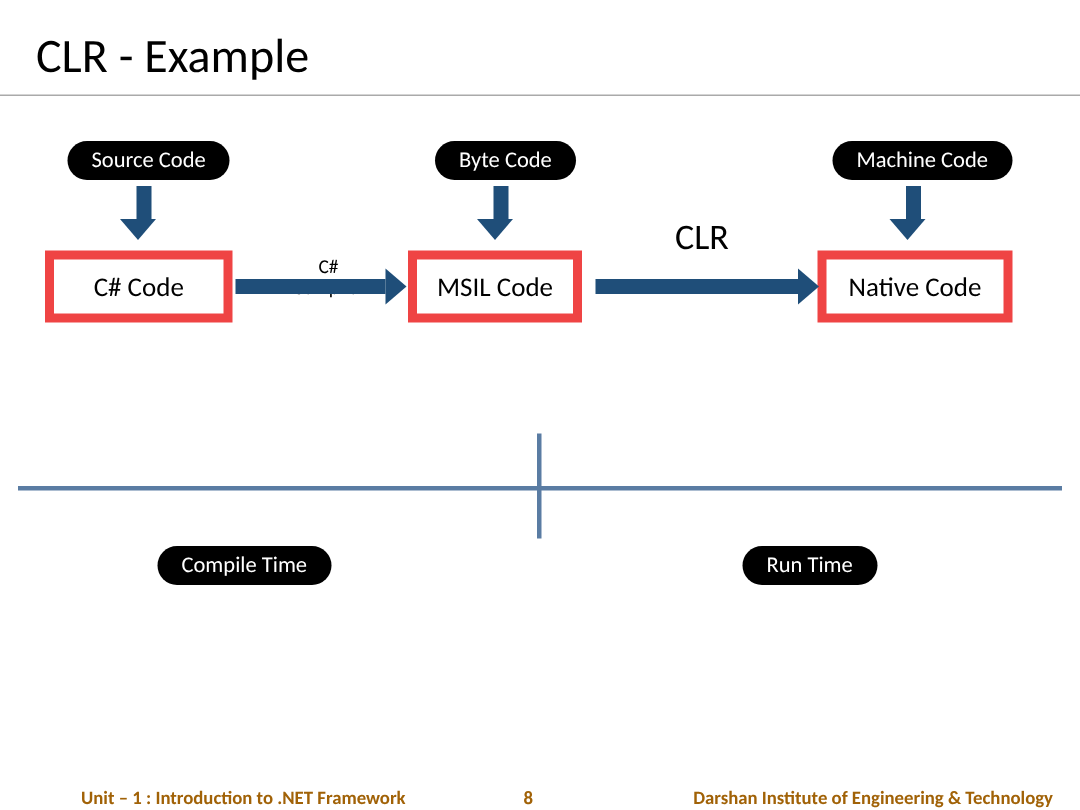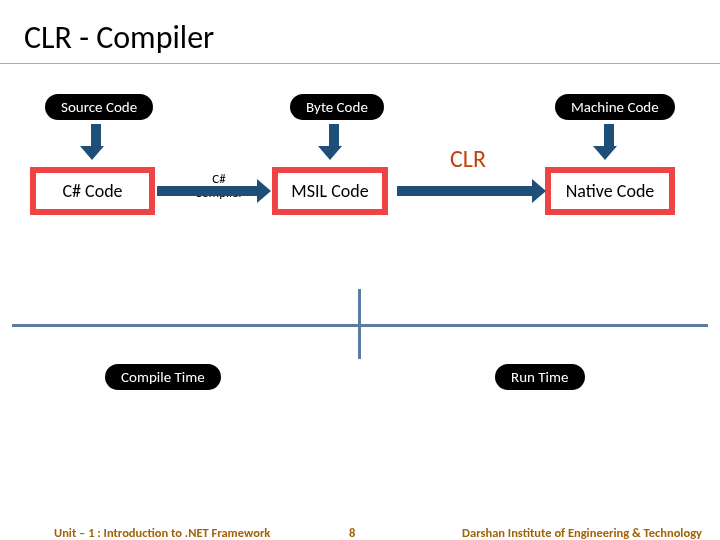--- a/index.html
+++ b/index.html
@@ -46,21 +46,21 @@
   .small-label {
     position: absolute;
     font-size: 13px;
     text-align: center;
     line-height: 1.1;
   }
   .clr-label {
     position: absolute;
     font-size: 24px;
     font-weight: 400;
-    color: #c2410c;
+    color: #000000;
   }
   .footer {
     position: absolute;
     bottom: 0;
     left: 0;
     right: 0;
     height: 36px;
     display: flex;
     align-items: flex-end;
     font-size: 12.5px;
@@ -112,21 +112,21 @@
   .timeline-h {
     height: 3px;
   }
   .timeline-v {
     width: 3px;
   }
 </style>
 </head>
 <body>
 
-<div class="title">CLR - Compiler</div>
+<div class="title">CLR - Example</div>
 
 <div class="diagram">
 
   <div class="pill" style="left:45px; top:30px;">Source Code</div>
   <div class="pill" style="left:290px; top:30px;">Byte Code</div>
   <div class="pill" style="left:555px; top:30px;">Machine Code</div>
 
   <div class="arrow-down" style="left:87px; top:60px;">
     <div class="shaft"></div>
       <div class="head"></div>

